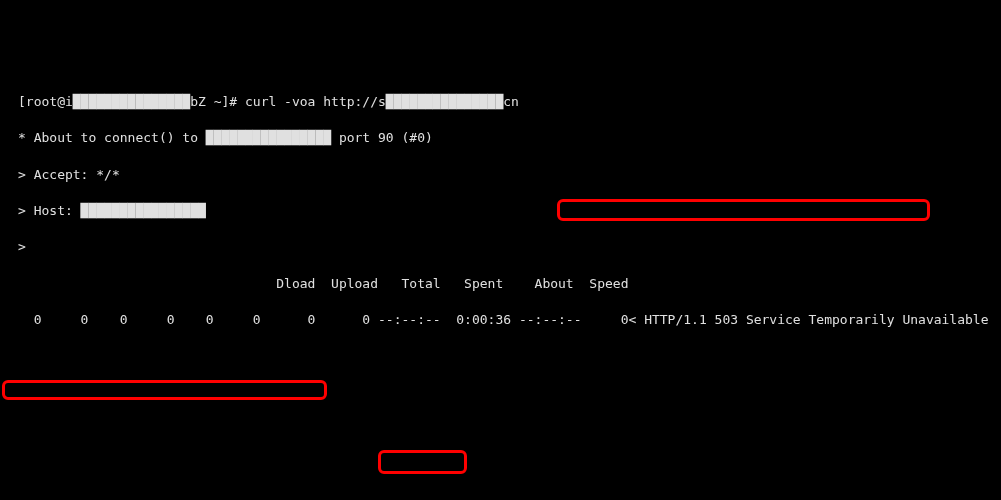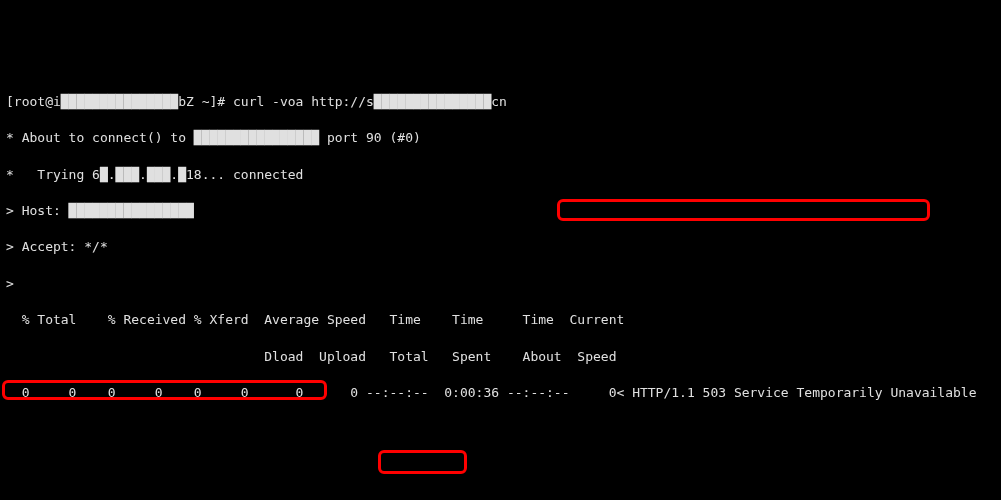--- a/index.html
+++ b/index.html
@@ -18,20 +18,21 @@
       height: 500px;
       overflow: hidden;
       white-space: pre;
     }
     .terminal {
       padding: 2px 6px;
     }
     .line {
       display: block;
       position: relative;
+      margin-left: 12px;
     }
     .highlight-box {
       position: absolute;
       border: 3px solid #ff0000;
       border-radius: 6px;
       pointer-events: none;
     }
     .box1 {
       top: 199px;
       left: 557px;
@@ -52,25 +53,23 @@
     }
   </style>
 </head>
 <body>
 
 
 
 <div class="terminal">
 <span class="line">[root@i███████████████bZ ~]# curl -voa http://s███████████████cn</span>
 <span class="line">* About to connect() to ████████████████ port 90 (#0)</span>
-<span class="line">*   Trying 6█.███.███.█18... connected</span>
+<span class="line">&gt; Accept: */*</span>
 <span class="line">&gt; Host: ████████████████</span>
-<span class="line">&gt; Accept: */*</span>
 <span class="line">&gt;</span>
-<span class="line">  % Total    % Received % Xferd  Average Speed   Time    Time     Time  Current</span>
 <span class="line">                                 Dload  Upload   Total   Spent    About  Speed</span>
 <span class="line">  0     0    0     0    0     0      0      0 --:--:--  0:00:36 --:--:--     0&lt; HTTP/1.1 503 Service Temporarily Unavailable</span>
 
 
 
 
 
 
 
 

